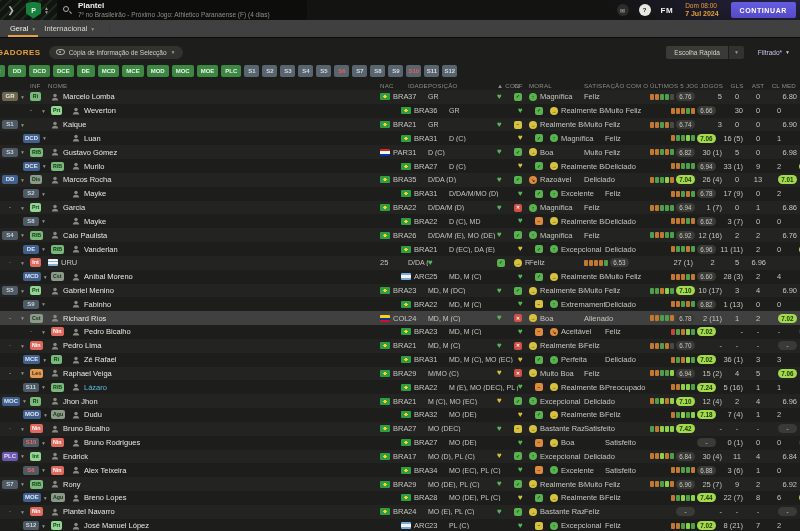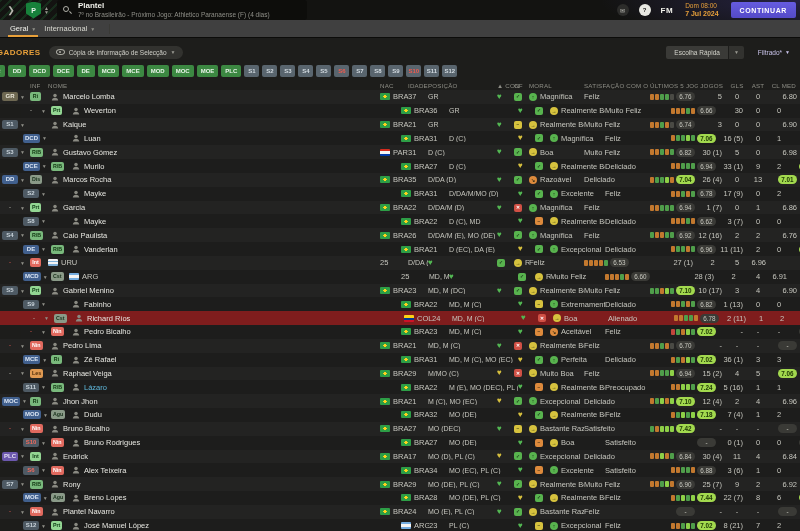--- a/index.html
+++ b/index.html
@@ -68,21 +68,21 @@
   
   .grid{display:grid;grid-template-columns:30px 18px 332px 28px 20px 69px 17px 15px 55px 66px 48px 29px 20px 22px 31px;align-items:center;}
   .thead{height:10px;font-size:6.2px;color:#8d8d85;text-transform:uppercase;letter-spacing:.2px;}
   .thead>div{white-space:nowrap;overflow:hidden;}
   .thead .t-jog,.thead .t-med{text-align:right;padding-right:4px;}
   .thead .t-gls,.thead .t-ast{text-align:center;}
   .thead .t-con{overflow:visible;}
   #tbody{height:443px;overflow:hidden;}
   .row{height:13.84px;font-size:7.5px;color:#c6c6be;background:#232322;cursor:pointer;}
   .row.alt{background:#1d1d1c;margin-left:21px;}
-  .row.hl{background:#7f1d1d;padding-left:24px;}
+  .row.hl{background:#404040;}
   .row.div{box-shadow:0 1px 0 rgba(235,235,230,.45);}
   .row>div{white-space:nowrap;overflow:hidden;display:flex;align-items:center;}
 
   .c-sel{padding-left:2px;gap:1px;}
   .chip{min-width:16px;height:9px;line-height:9px;border-radius:2px;font-size:6px;font-weight:bold;text-align:center;padding:0 2px;}
   .k-gk{background:#6e6852;color:#ece8da;}
   .k-pos{background:#41608e;color:#dce6f4;}
   .k-pl{background:#6c58ae;color:#e6e0f4;}
   .k-sub{background:#4e5a64;color:#c9d3da;}
   .k-subr{background:#4e5a64;color:#ef6a5e;}
@@ -859,20 +859,27 @@
         </div>
       </div>
       <div class="grid row alt">
         <div class="c-sel">
           <span class="chip k-pos">MCD</span>
           <span class="selchev">▼</span>
         </div>
         <div class="c-inf">
           <span class="badge b-gray">Cst</span>
         </div>
+        <div class="c-nm">
+          <span class="pface"><svg viewBox="0 0 10 10" width="8" height="8">
+              <circle cx="5" cy="3" r="2.2" fill="#8a8a82"></circle>
+              <path d="M1 9.5c0-2.4 1.8-3.7 4-3.7s4 1.3 4 3.7z" fill="#8a8a82"></path>
+            </svg></span>
+          <span class="pname">Aníbal Moreno</span>
+        </div>
         <div class="c-nac">
           <span class="flag f-arg"></span>
           <span>ARG</span>
         </div>
         <div class="c-age">25</div>
         <div class="c-pos">MD, M (C)</div>
         <div class="c-con">
           <span class="heart h-g">♥</span>
         </div>
         <div class="c-cf">

